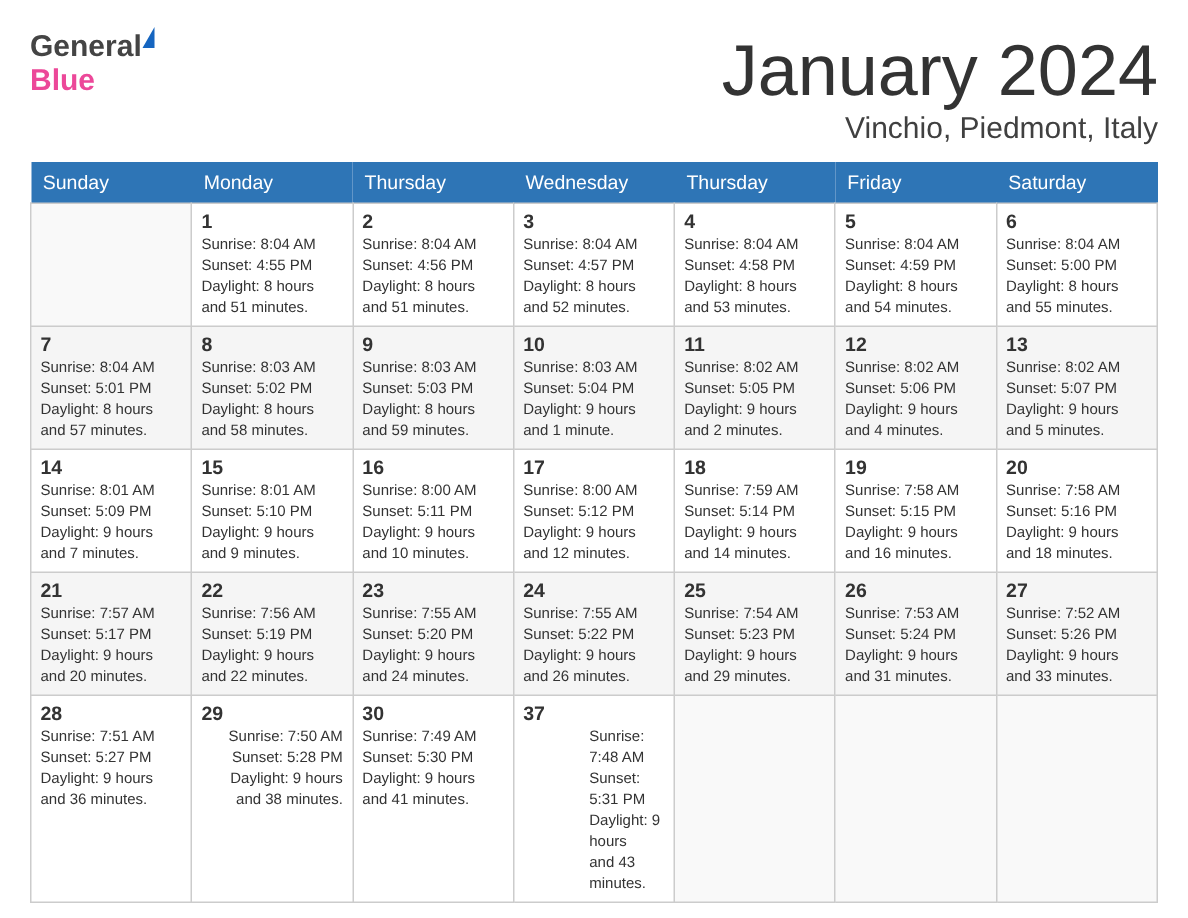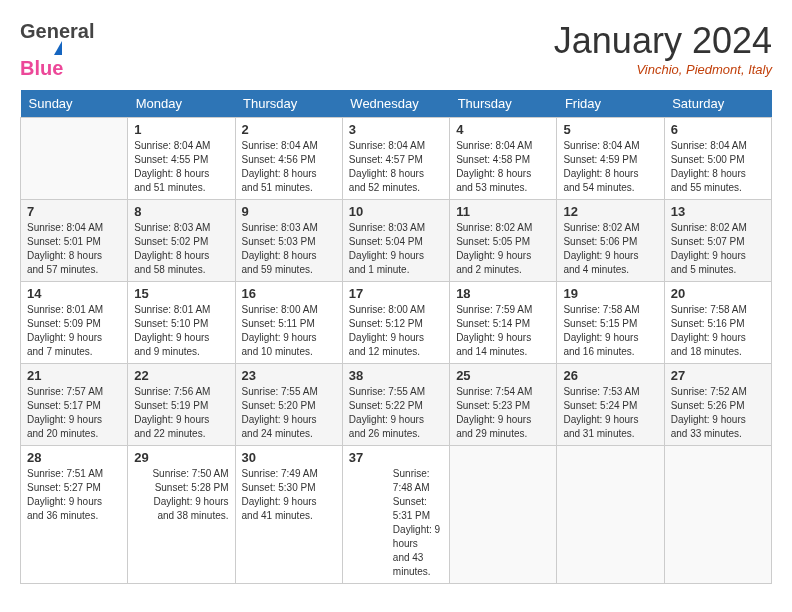--- a/index.html
+++ b/index.html
@@ -18,29 +18,28 @@
     }
     .logo {
       display: flex;
       flex-direction: column;
       align-items: flex-start;
     }
     .title-area {
       text-align: right;
     }
     .calendar-title {
-      font-size: 36px;
+      font-size: 48px;
       color: #333;
       font-weight: normal;
       margin-left: 32px;
     }
     .calendar-subtitle {
-      font-size: 13px;
-      color: #c2410c;
-      font-style: italic;
+      font-size: 20px;
+      color: #404040;
     }
     .calendar-table {
       width: 100%;
       border-collapse: collapse;
       font-size: 11px;
       border-radius: 23px;
     }
     .calendar-table th {
       background-color: #2e75b6;
       color: white;
@@ -72,22 +71,20 @@
       background-color: #f5f5f5;
     }
     .row-bg-white {
       background-color: #ffffff;
     }
     .empty-cell {
       background-color: #f9f9f9;
     }
     .logo-top {
       display: flex;
-      align-items: center;
-      flex-direction: column;
     }
     .logo-text-general {
       font-size: 20px;
       font-weight: bold;
       color: #444;
     }
     .logo-text-blue {
       font-size: 20px;
       font-weight: bold;
       color: #ec4899;
@@ -298,21 +295,21 @@
 and 22 minutes.</div>
         </td>
         <td>
           <span class="cell-date">23</span>
           <div class="cell-info" style="white-space: pre-line;">Sunrise: 7:55 AM
 Sunset: 5:20 PM
 Daylight: 9 hours
 and 24 minutes.</div>
         </td>
         <td>
-          <span class="cell-date">38</span>
+          <span class="cell-date">24</span>
           <div class="cell-info" style="white-space: pre-line;">Sunrise: 7:55 AM
 Sunset: 5:22 PM
 Daylight: 9 hours
 and 26 minutes.</div>
         </td>
         <td>
           <span class="cell-date">25</span>
           <div class="cell-info" style="white-space: pre-line;">Sunrise: 7:54 AM
 Sunset: 5:23 PM
 Daylight: 9 hours

